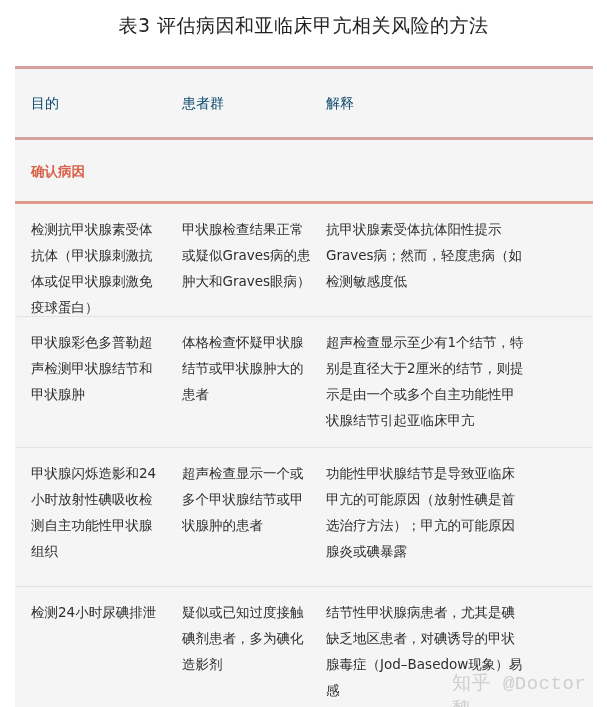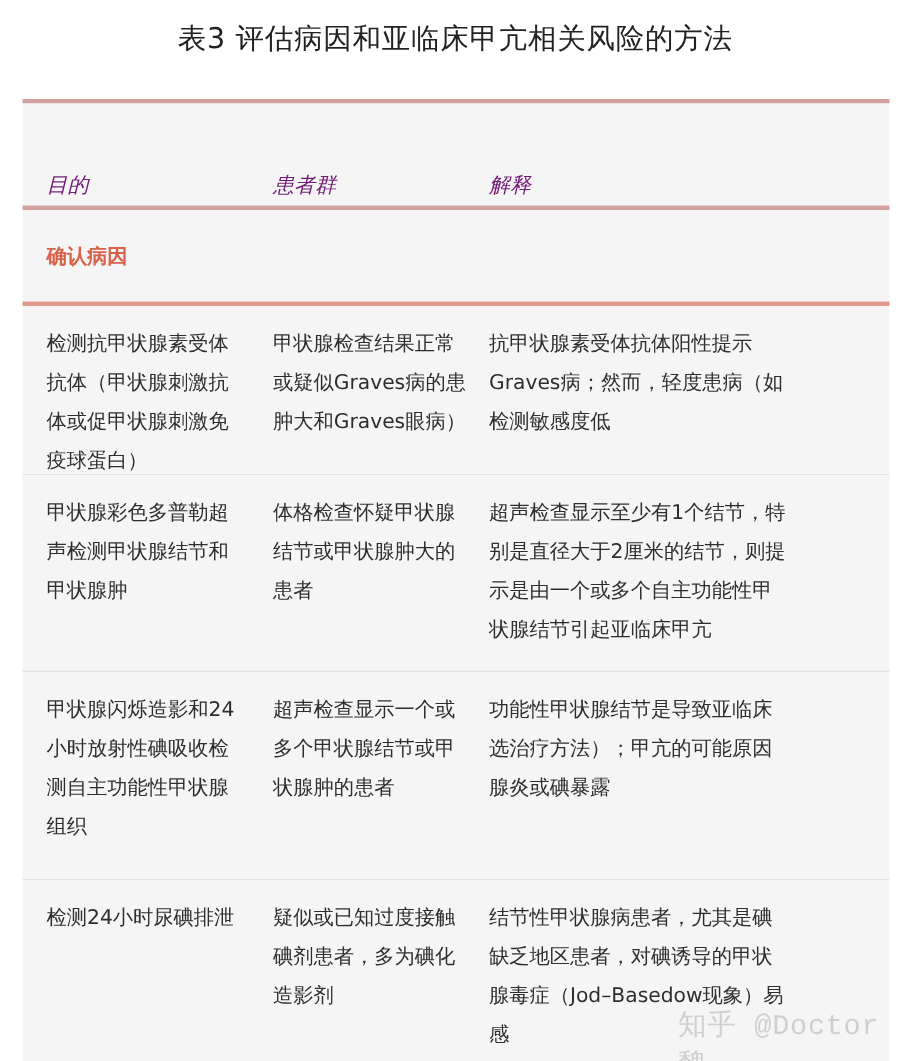--- a/index.html
+++ b/index.html
@@ -28,21 +28,21 @@
       height: 1px; background: #e4e2e2;
     }
     .row {
       display: flex; background: #f6f5f6;
       font-size: 13.5px; line-height: 26px; color: #2e2e2e;
     }
     .cell { padding-left: 16px; }
     .c1 { width: 151px; }
     .c2 { width: 144px; }
     .c3 { width: 283px; }
-    .header-row { height: 68px; align-items: flex-end; font-size: 14px; color: #701a75; font-style: italic; }
+    .header-row { height: 68px; align-items: center; font-size: 14px; color: #0c4a6e; }
     .section-row { height: 61px; align-items: center; }
     .section-label { padding-left: 16px; color: #d9624a; font-weight: bold; font-size: 13.5px; }
     .data-row { padding-top: 12px; }
     .r1 { height: 112px; }
     .r2 { height: 130px; }
     .r3 { height: 138px; }
     .r4 { height: 130px; }
     .watermark {
       position: absolute; left: 452px; top: 670px;
       font-size: 19px; color: rgba(200,200,200,0.85);
@@ -120,20 +120,21 @@
       <span class="line">测自主功能性甲状腺</span>
       <span class="line">组织</span>
     </div>
     <div class="cell c2">
       <span class="line">超声检查显示一个或</span>
       <span class="line">多个甲状腺结节或甲</span>
       <span class="line">状腺肿的患者</span>
     </div>
     <div class="cell c3">
       <span class="line">功能性甲状腺结节是导致亚临床</span>
+      <span class="line">甲亢的可能原因（放射性碘是首</span>
       <span class="line">选治疗方法）；甲亢的可能原因</span>
       <span class="line">腺炎或碘暴露</span>
     </div>
   </div>
   <div class="rule-gray"></div>
 
   <div class="row data-row r4">
     <div class="cell c1">
       <span class="line">检测24小时尿碘排泄</span>
     </div>

